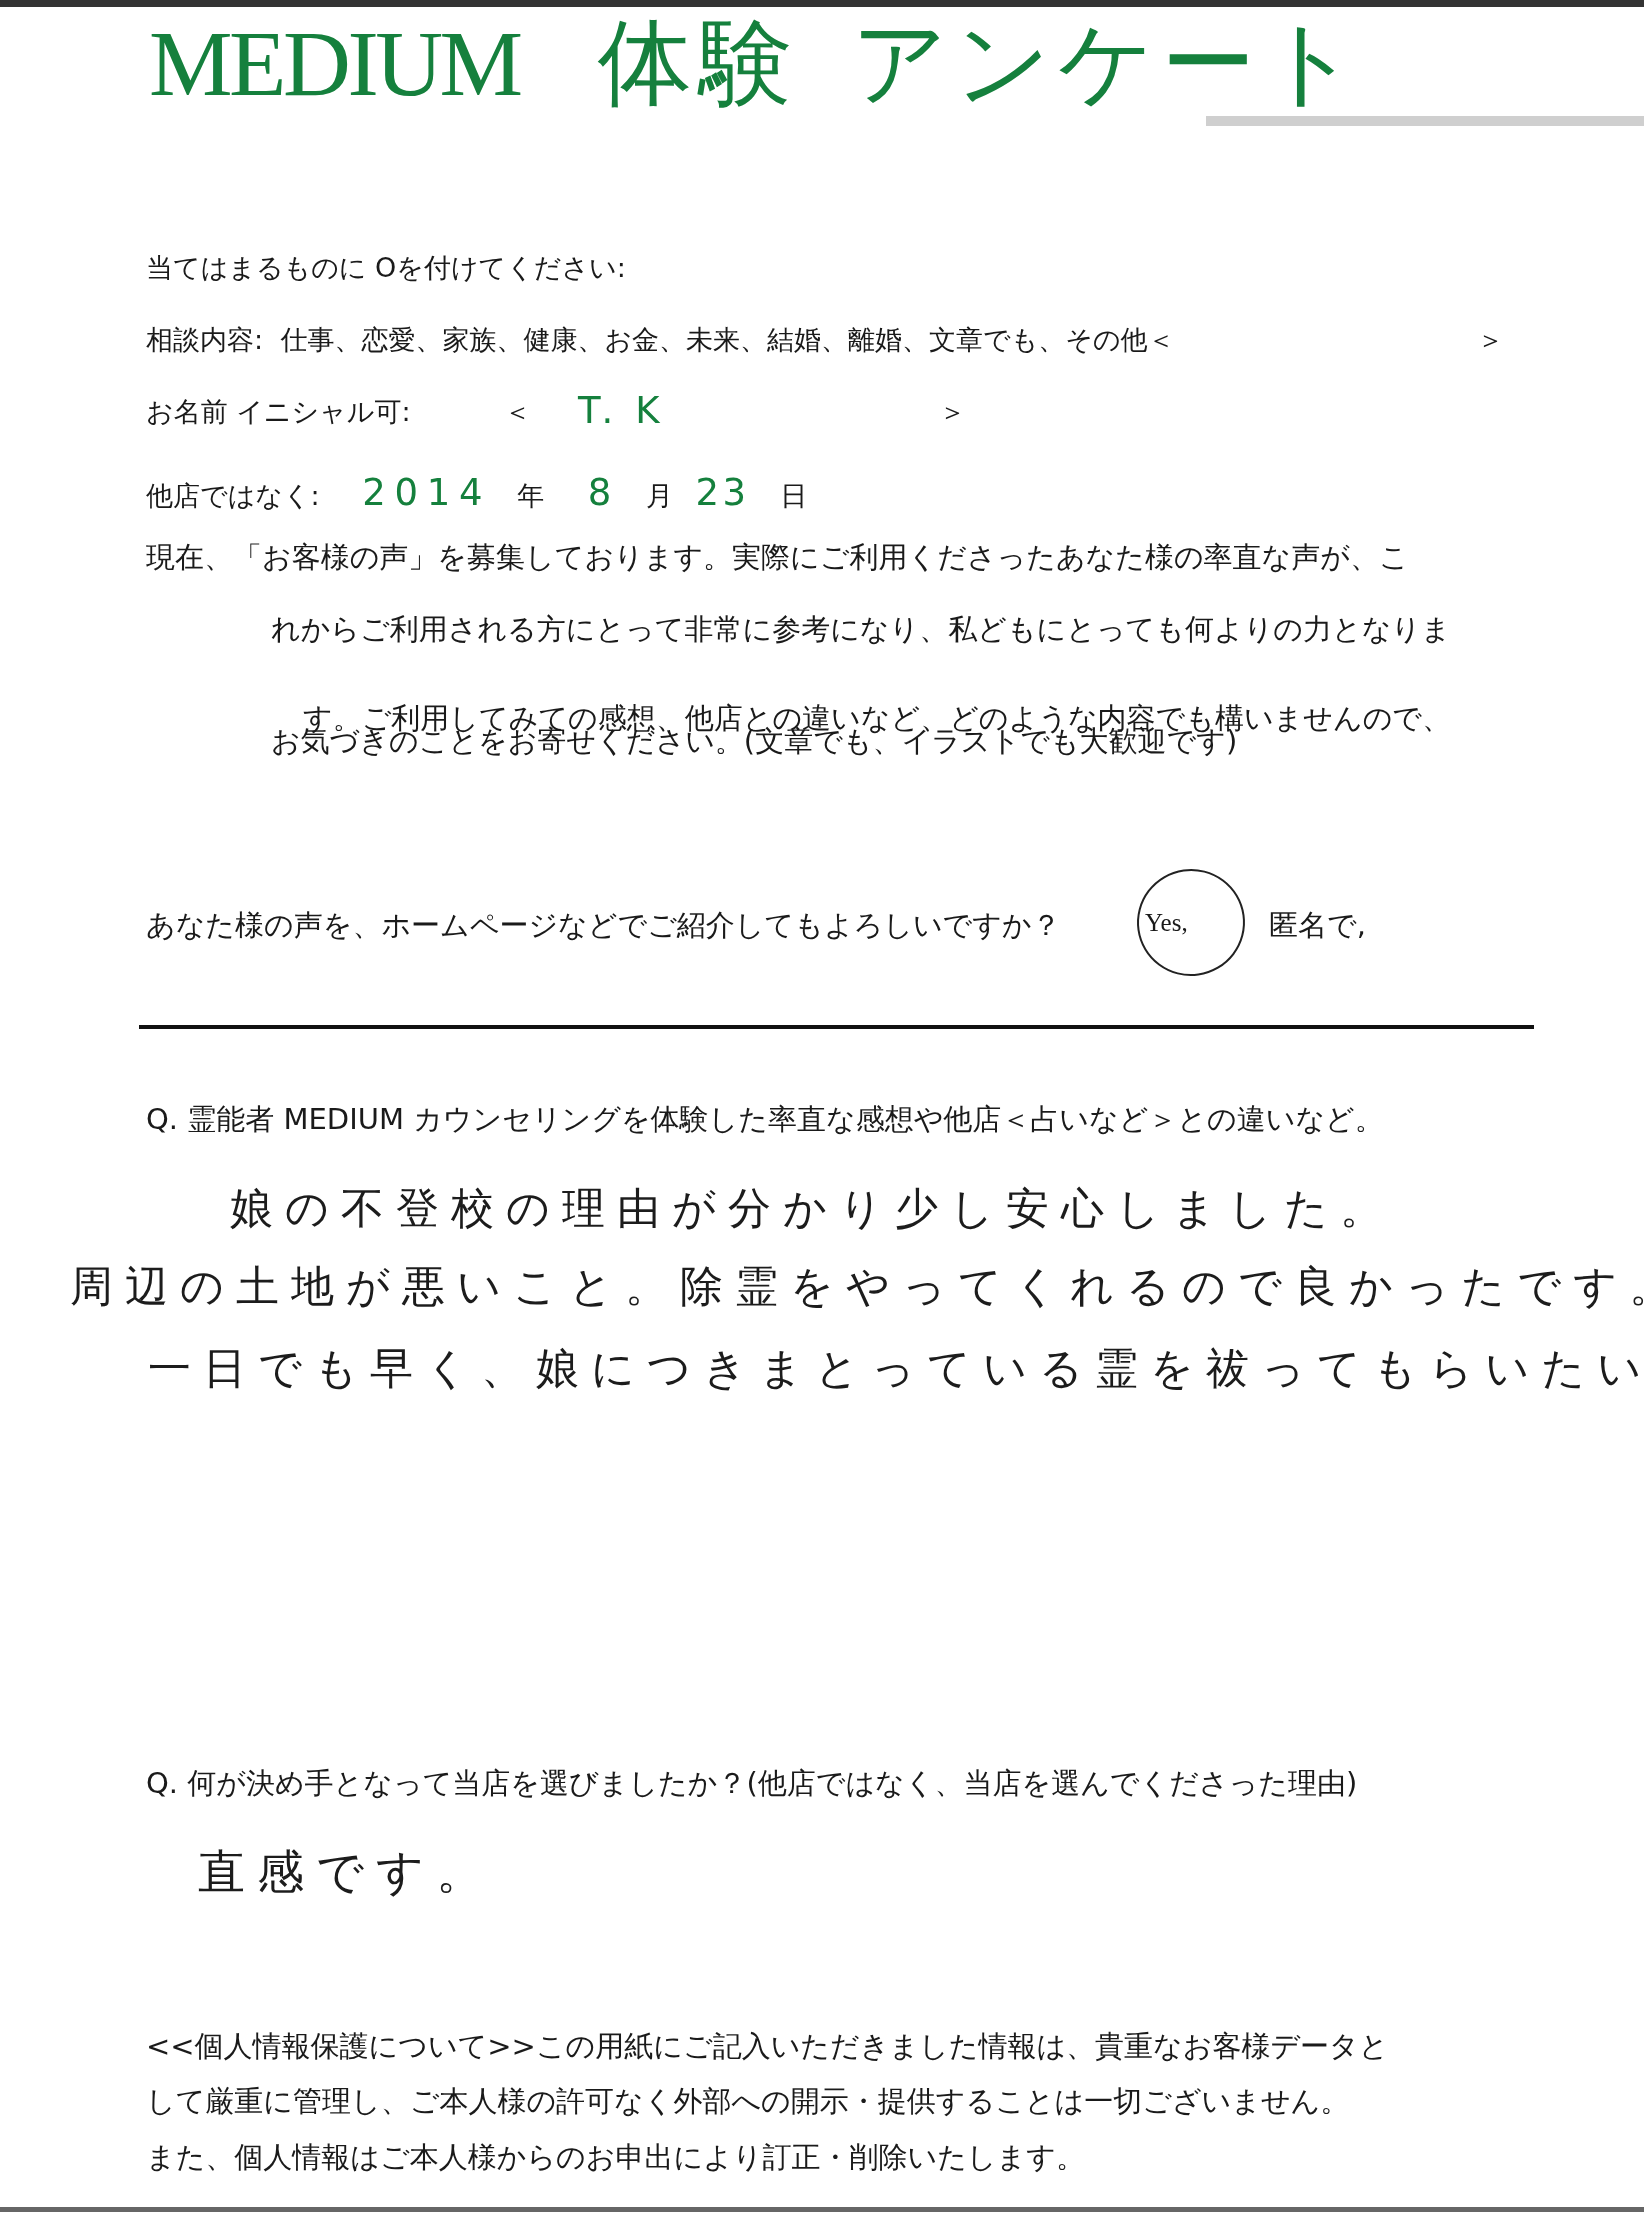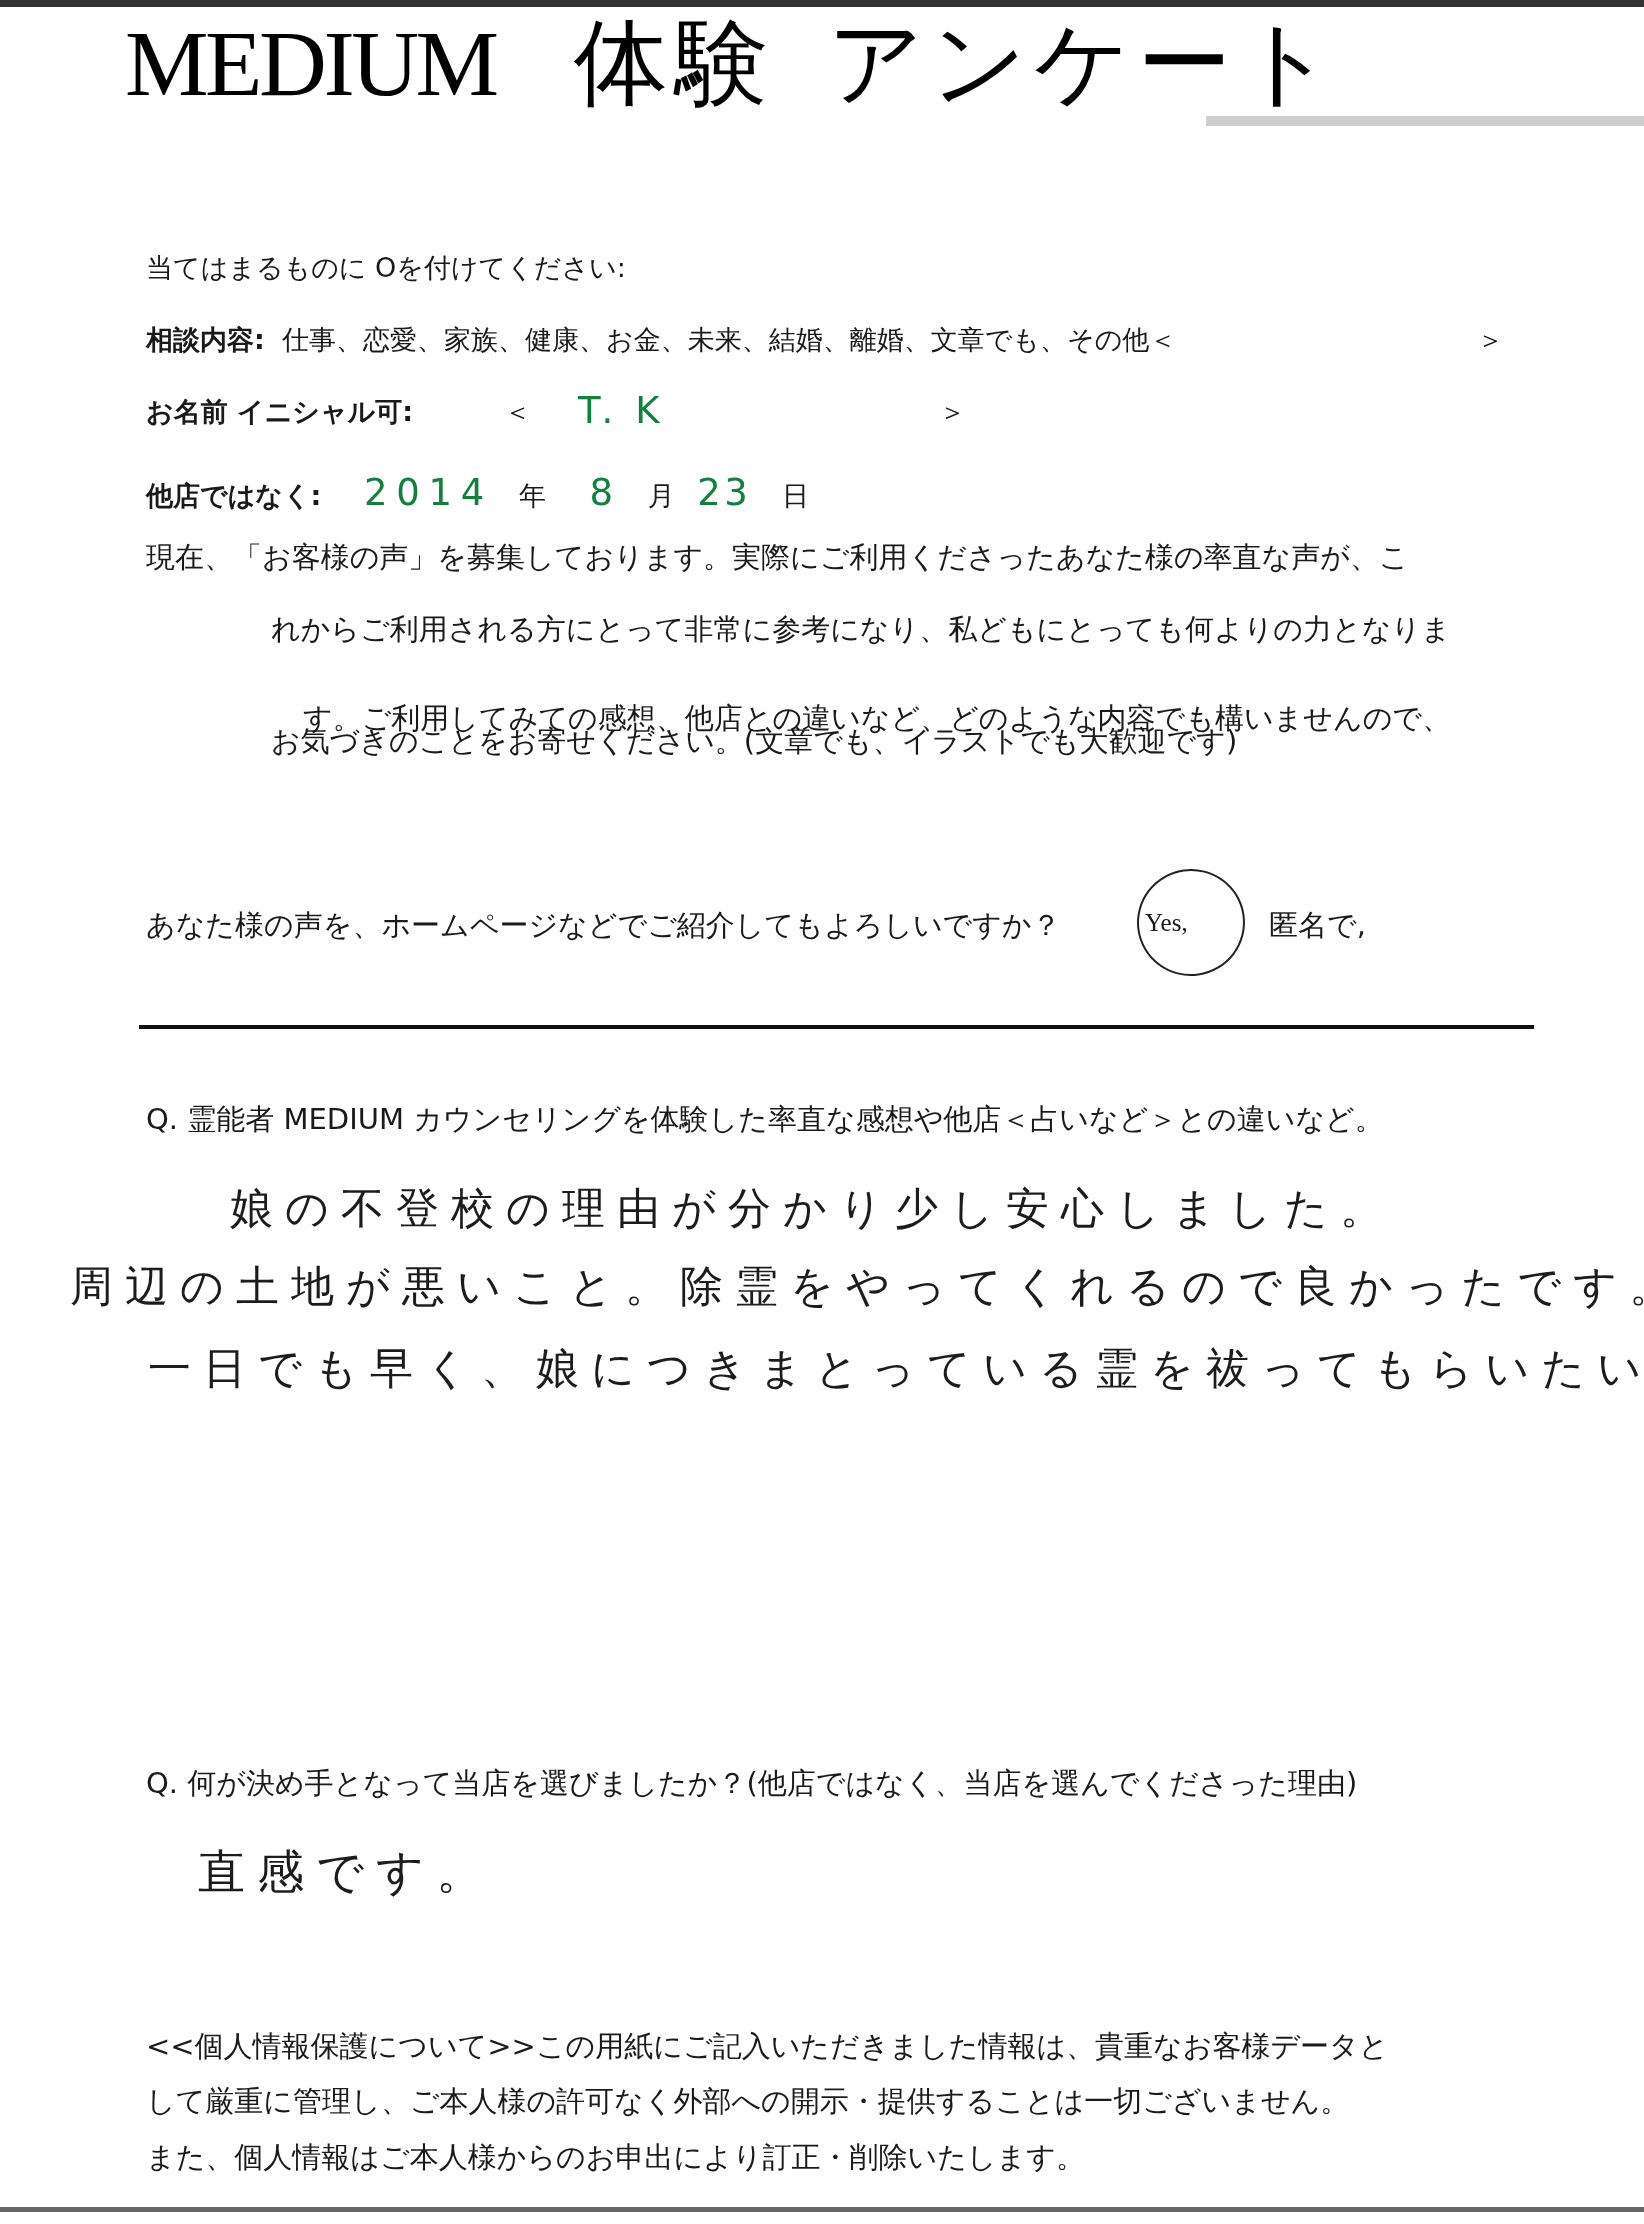--- a/index.html
+++ b/index.html
@@ -1,24 +1,24 @@
 <!DOCTYPE html>
 <html style="font-size:14px"><head>
 <meta charset="utf-8">
 <style>
   html,body{margin:0;padding:0;background:#fff;}
   body{width:1644px;height:2225px;position:relative;overflow:hidden;font-family:"DejaVu Sans",sans-serif;color:#1a1a1a;}
   .abs{position:absolute;white-space:nowrap;}
   .topbar{left:0;top:0;width:1644px;height:7px;background:#333;}
-  .title{left:125px;top:15.6px;font-family:"Liberation Serif","DejaVu Serif",serif;font-size:94px;letter-spacing:-3.5px;line-height:1;color:#000000;}
+  .title{left:149px;top:15.6px;font-family:"Liberation Serif","DejaVu Serif",serif;font-size:94px;letter-spacing:-3.5px;line-height:1;color:#15803d;}
   .title .jp{font-family:"DejaVu Serif",serif;font-weight:normal;letter-spacing:7px;margin-left:78px;}
   .title .jp2{margin-left:52px;}
   .greybar{left:1206px;top:116px;width:438px;height:10.4px;background:#cfcfcf;}
   .label{font-size:27px;line-height:1;}
-  .bold{font-weight:bold;}
+  .bold{font-weight:normal;}
   .hand{font-family:"DejaVu Sans",sans-serif;color:#15803d;}
   .body-txt{font-size:29px;line-height:1;}
   .sep{left:139px;top:1025px;width:1395px;height:3.5px;background:#111;}
   .yes{display:inline-block;position:relative;font-family:"Liberation Serif",serif;font-size:25px;}
   .circle{position:absolute;left:1137px;top:869px;width:104px;height:103px;border:2.6px solid #222;border-radius:50%;transform:rotate(-8deg);}
   .bottomline{left:0;top:2207px;width:1644px;height:5.2px;background:#666;}
   .hw{font-size:43px;letter-spacing:12px;color:#1c1c1c;}
 </style>
 </head>
 <body>

